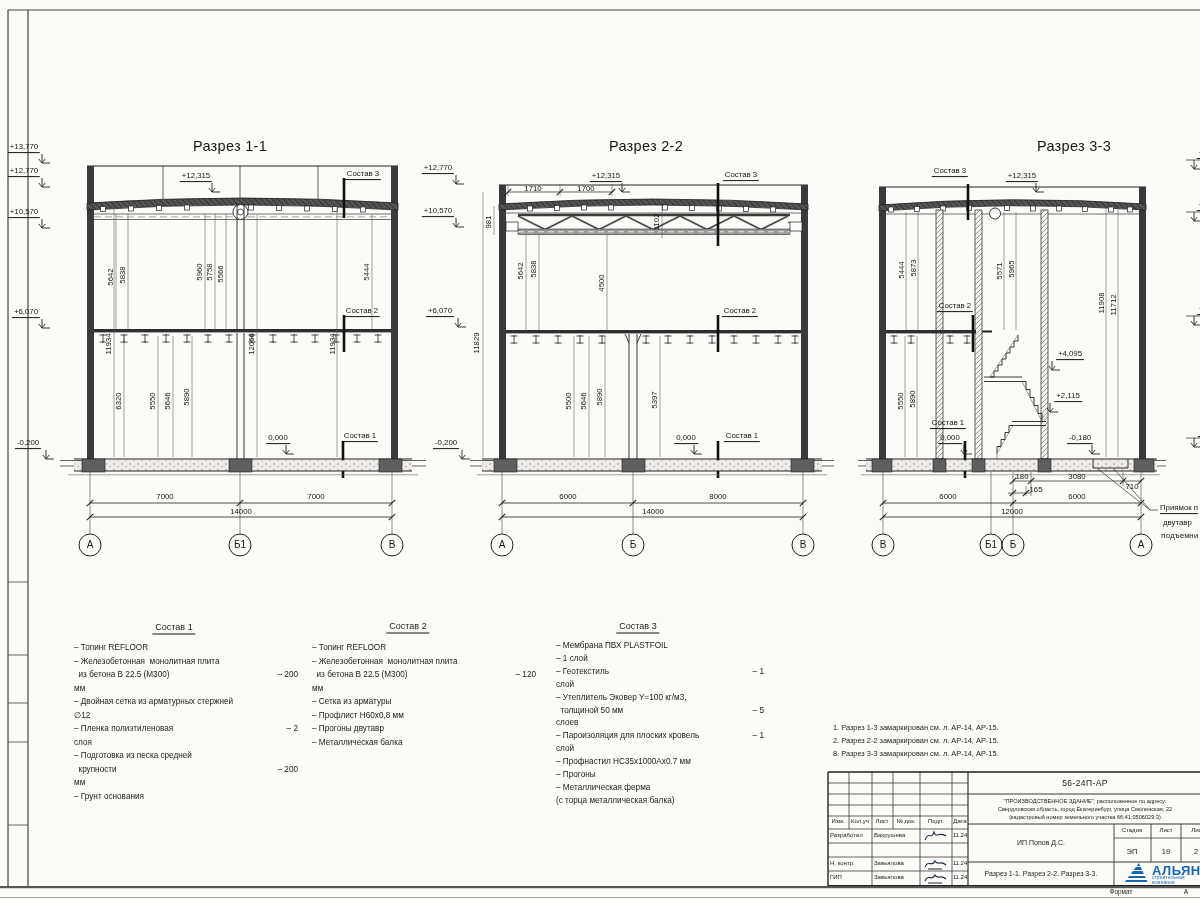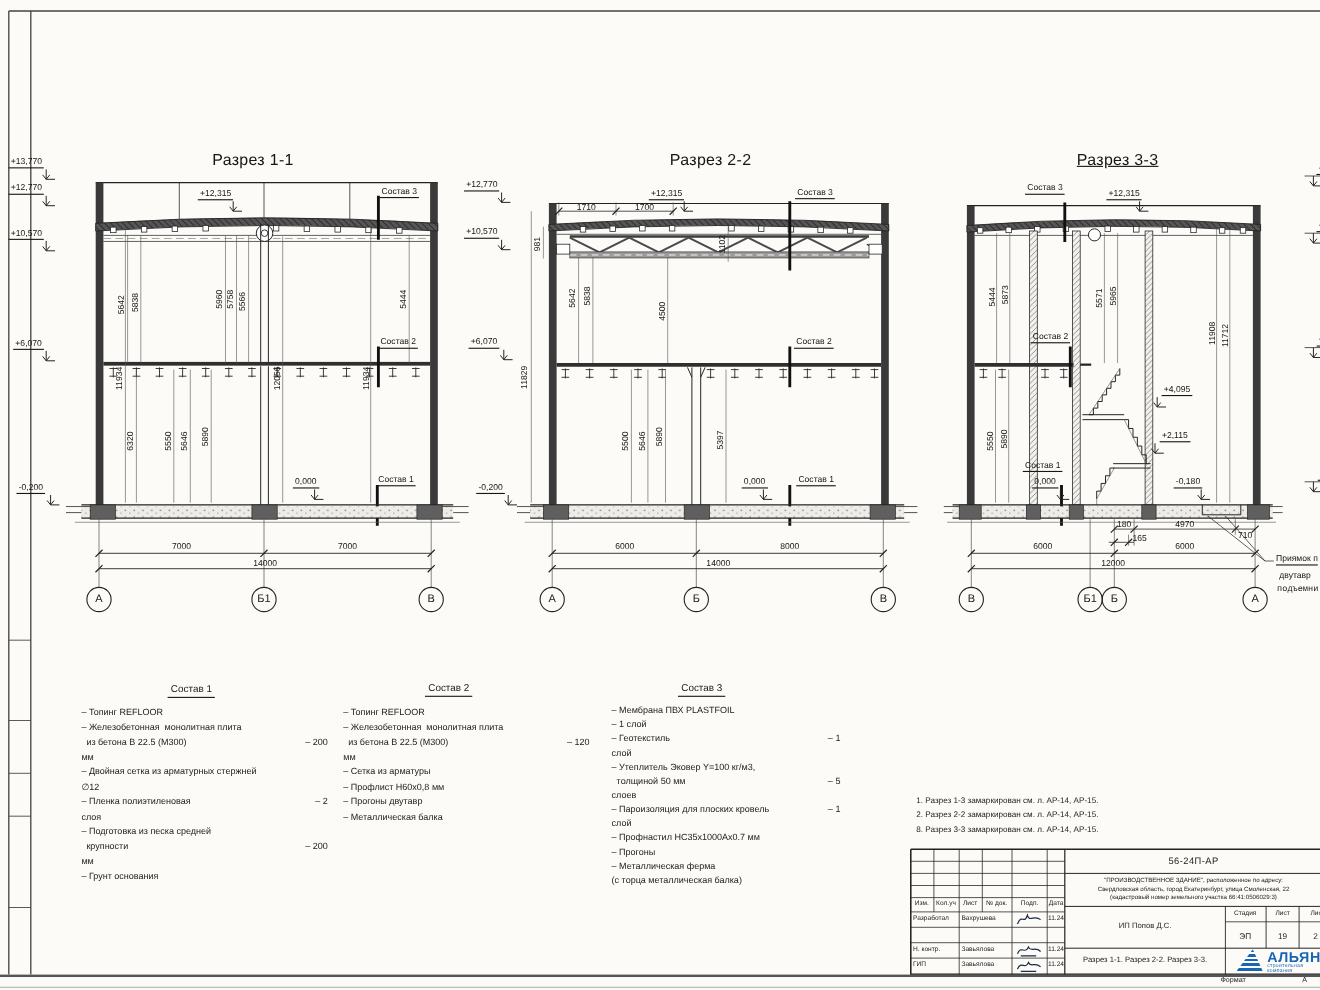--- a/index.html
+++ b/index.html
@@ -351,40 +351,40 @@
       <span class="lbl v" style="left: 600px; top: 397px;">5890</span>
       <span class="lbl v" style="left: 655px; top: 400px;">5397</span>
       <span class="lbl" style="left: 568px; top: 497px;">6000</span>
       <span class="lbl" style="left: 718px; top: 497px;">8000</span>
       <span class="lbl" style="left: 653px; top: 512px;">14000</span>
       <span class="lbl axis" style="left: 502px; top: 545px;">А</span>
       <span class="lbl axis" style="left: 633px; top: 545px;">Б</span>
       <span class="lbl axis" style="left: 803px; top: 545px;">В</span>
     </div>
   <div>
-      <span class="lbl t" style="left: 1016px; top: 146px; text-decoration: underline;">Разрез 3-3</span>
+      <span class="lbl t" style="left: 1074px; top: 146px;">Разрез 3-3</span>
       <span class="lbl u" style="left: 950px; top: 172px;">Состав 3</span>
       <span class="lbl u" style="left: 1022px; top: 177px;">+12,315</span>
       <span class="lbl u" style="left: 955px; top: 307px;">Состав 2</span>
       <span class="lbl u" style="left: 948px; top: 424px;">Состав 1</span>
       <span class="lbl u" style="left: 1070px; top: 355px;">+4,095</span>
       <span class="lbl u" style="left: 1068px; top: 397px;">+2,115</span>
       <span class="lbl u" style="left: 950px; top: 439px;">0,000</span>
       <span class="lbl u" style="left: 1080px; top: 439px;">-0,180</span>
       <span class="lbl v" style="left: 902px; top: 270px;">5444</span>
       <span class="lbl v" style="left: 914px; top: 268px;">5873</span>
       <span class="lbl v" style="left: 1000px; top: 271px;">5571</span>
       <span class="lbl v" style="left: 1012px; top: 269px;">5965</span>
       <span class="lbl v" style="left: 1102px; top: 303px;">11908</span>
       <span class="lbl v" style="left: 1114px; top: 305px;">11712</span>
       <span class="lbl v" style="left: 901px; top: 401px;">5550</span>
       <span class="lbl v" style="left: 913px; top: 399px;">5890</span>
       <span class="lbl" style="left: 1022px; top: 477px;">180</span>
       <span class="lbl" style="left: 1036px; top: 490px;">165</span>
-      <span class="lbl" style="left: 1077px; top: 477px;">4970</span>
+      <span class="lbl" style="left: 1077px; top: 477px;">3080</span>
       <span class="lbl" style="left: 1132px; top: 487px;">710</span>
       <span class="lbl" style="left: 948px; top: 497px;">6000</span>
       <span class="lbl" style="left: 1077px; top: 497px;">6000</span>
       <span class="lbl" style="left: 1012px; top: 512px;">12000</span>
       <span class="lbl axis" style="left: 883px; top: 545px;">В</span>
       <span class="lbl axis" style="left: 991px; top: 545px;">Б1</span>
       <span class="lbl axis" style="left: 1013px; top: 545px;">Б</span>
       <span class="lbl axis" style="left: 1141px; top: 545px;">А</span>
       <span class="lbl u" style="left: 1213px; top: 154px;">+12,770</span>
       <span class="lbl u" style="left: 1213px; top: 206px;">+10,570</span>

